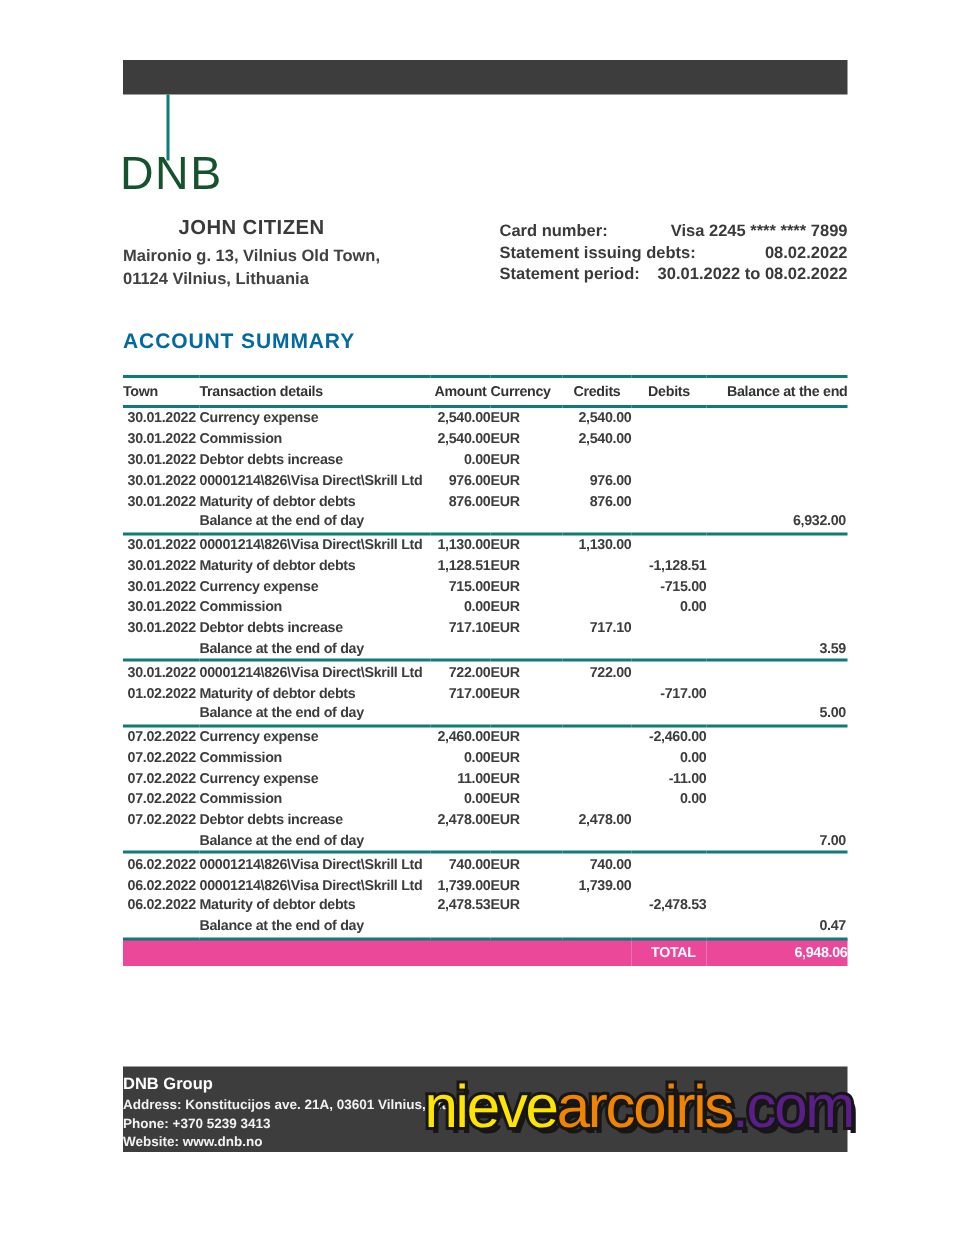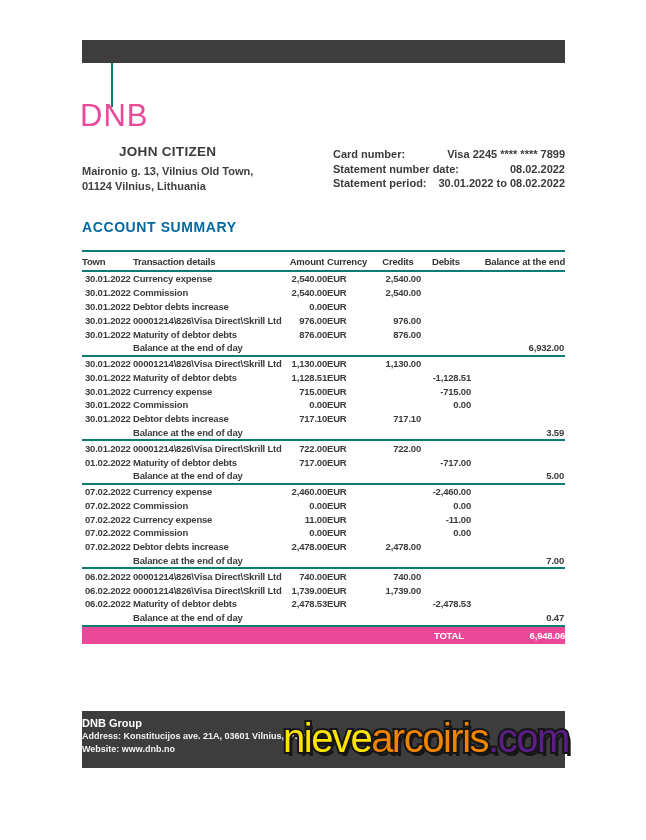--- a/index.html
+++ b/index.html
@@ -23,21 +23,21 @@
     left: 111px; top: 63px;
     width: 2px; height: 44px;
     background: #0f7b76;
   }
   .logo-text {
     position: absolute;
     left: 80px; top: 98px;
     font-size: 31px;
     font-weight: 400;
     letter-spacing: 1px;
-    color: #ec4899;
+    color: #14532d;
   }
   .customer {
     position: absolute;
     left: 82px; top: 144px;
     color: #3a3a3a;
   }
   .customer-name {
     font-size: 13.5px;
     font-weight: 700;
     letter-spacing: 0.3px;
@@ -162,21 +162,21 @@
     <div class="customer-addr">Maironio g. 13, Vilnius Old Town,</div>
     <div class="customer-addr">01124 Vilnius, Lithuania</div>
   </div>
 
   <div class="account-info">
     <div class="acct-row">
       <span>Card number:</span>
       <span>Visa 2245 **** **** 7899</span>
     </div>
     <div class="acct-row">
-      <span>Statement number date:</span>
+      <span>Statement issuing debts:</span>
       <span>08.02.2022</span>
     </div>
     <div class="acct-row">
       <span>Statement period:</span>
       <span>30.01.2022 to 08.02.2022</span>
     </div>
   </div>
 
   <div class="summary-title">ACCOUNT SUMMARY</div>
 
@@ -431,20 +431,21 @@
           <td colspan="5"></td>
           <td class="c-debits total-label">TOTAL</td>
           <td class="c-balance">6,948.06</td>
         </tr>
       </tbody>
   </table>
 
   <div class="footer">
     <div class="footer-title">DNB Group</div>
     <div class="footer-line">Address: Konstitucijos ave. 21A, 03601 Vilnius, Lithuania</div>
+    <div class="footer-line">Phone: +370 5239 3413</div>
     <div class="footer-line">Website: www.dnb.no</div>
   </div>
 
   <div class="watermark">
     <span class="wm-seg" style="color: rgb(255, 228, 0);">nieve</span><span class="wm-seg" style="color: rgb(240, 131, 0);">arcoiris</span><span class="wm-seg" style="color: rgb(91, 29, 135);">.com</span>
   </div>
 
 </div>
 
 </body></html>

